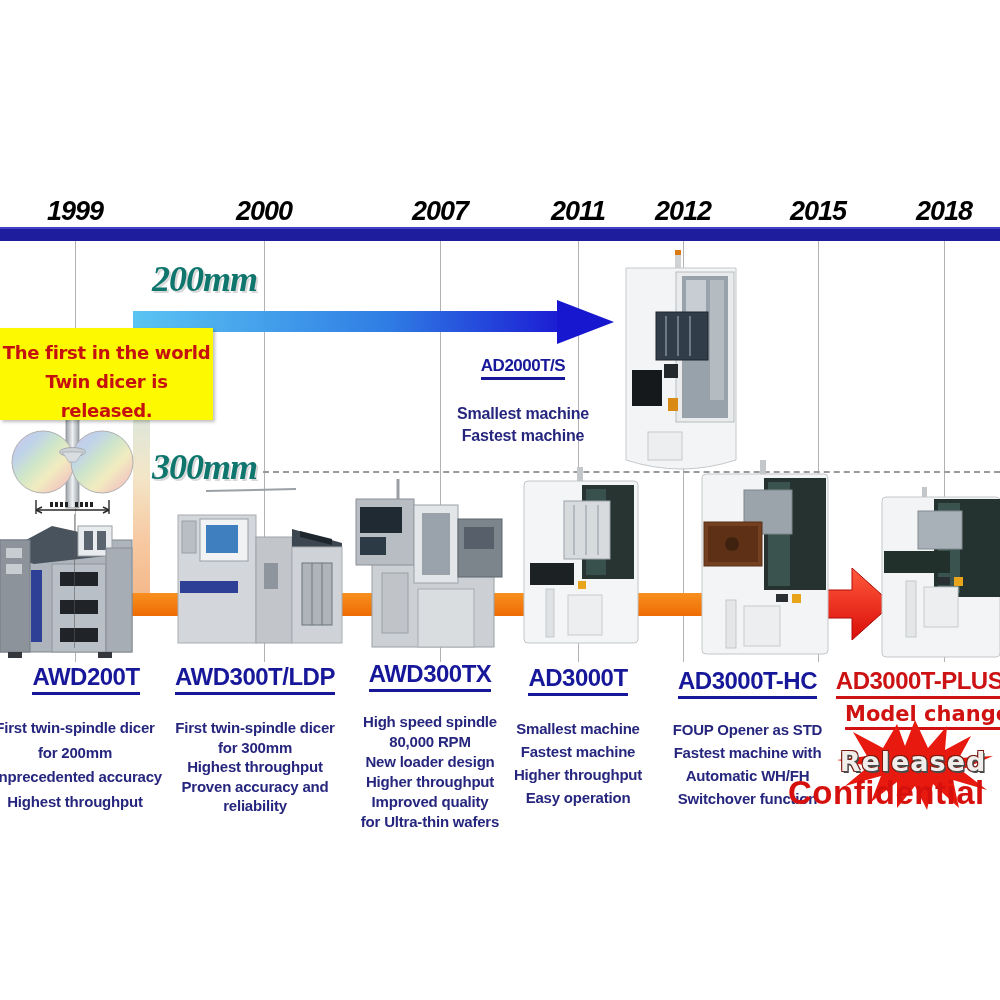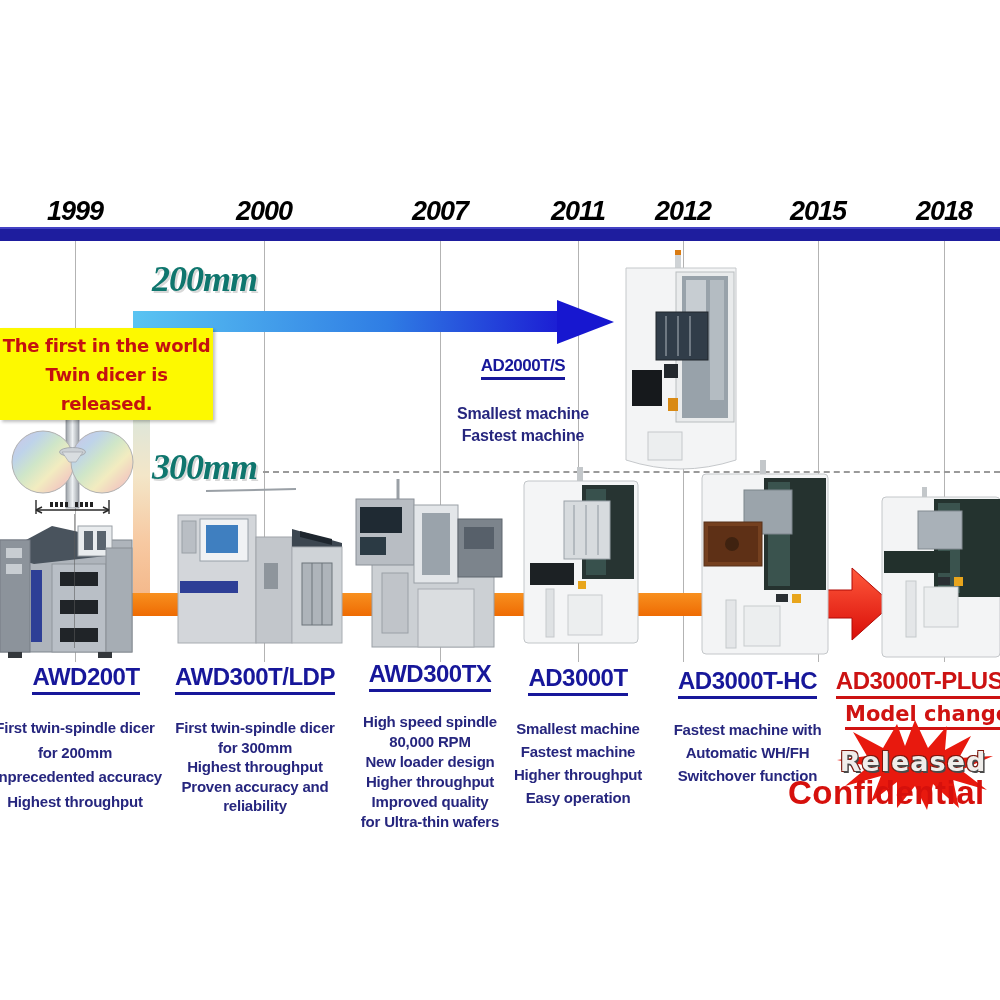--- a/index.html
+++ b/index.html
@@ -20,21 +20,21 @@
   
   .era-serif{font:italic bold 36px "Liberation Serif",serif;color:#0f766e;letter-spacing:-1px;text-shadow:2px 2px 0 #d8d8d8}
   .arrow200-body{left:133px;top:311px;width:424px;height:21px;background:linear-gradient(to right,#5ac4f2,#2f7de4 60%,#1c1fd4)}
   .arrow200-head{left:557px;top:300px;width:0;height:0;border-left:57px solid #1717d0;border-top:22px solid transparent;border-bottom:22px solid transparent}
   .vconnector{left:133px;top:330px;width:17px;height:264px;background:linear-gradient(#9fd8f0,#dfe6d8 35%,#f3e6c8 55%,#f7c9a2 80%,#f4b98c)}
   .orangebar{left:130px;top:593px;width:650px;height:23px;background:linear-gradient(#f8901f,#ee6b03)}
   
   .callout{
     left:0;top:328px;width:213px;height:92px;background:#fdf900;
     color:#c41110;font:bold 18px/29px "DejaVu Sans",sans-serif;
-    text-align:center;letter-spacing:-0.3px;padding-top:3px;box-sizing:border-box;
+    text-align:center;letter-spacing:-0.3px;padding-top:10px;box-sizing:border-box;
     box-shadow:2px 2px 3px rgba(0,0,0,.25);
   }
   
   .mtitle{
     font:bold 24px "Liberation Sans",sans-serif;color:#17179a;
     text-align:center;letter-spacing:-0.5px;white-space:nowrap;
   }
   .mtitle .ul{display:inline-block;border-bottom:3px solid currentColor;padding-bottom:1px}
   .mtitle.red{color:#cc1212}
   .desc{
@@ -288,20 +288,21 @@
 <div class="abs mtitle z3" style="left:508px;top:664px;width:140px"><span class="ul">AD3000T</span></div>
 <div class="abs desc z3" style="left:493px;top:701px;width:170px;line-height:23px">
     <div>Smallest machine</div>
     <div>Fastest machine</div>
     <div>Higher throughput</div>
     <div>Easy operation</div>
   </div>
 
 <div class="abs mtitle z3" style="left:660px;top:667px;width:175px"><span class="ul">AD3000T-HC</span></div>
 <div class="abs desc z3" style="left:655px;top:702px;width:185px;line-height:23px">
+    <div>FOUP Opener as STD</div>
     <div>Fastest machine with</div>
     <div>Automatic WH/FH</div>
     <div>Switchover function</div>
   </div>
 
 <div class="abs mtitle red z3" style="left:832px;top:667px;width:175px"><span class="ul">AD3000T-PLUS</span></div>
 <div class="abs modelchange z3" style="left:845px;top:702px;width:150px"><span class="ul">Model change</span></div>
 
 <svg class="abs z4" style="left:835px;top:718px" width="160" height="92" viewBox="0 0 160 92">
   <polygon fill="#e8190e" points="80,2 93,30 112,8 110,32 136,18 124,40 158,38 126,52 152,72 118,62 124,90 98,66 92,92 80,68 62,90 62,64 36,84 46,58 10,68 34,48 2,42 32,38 18,14 48,30 62,6 70,28"></polygon>

